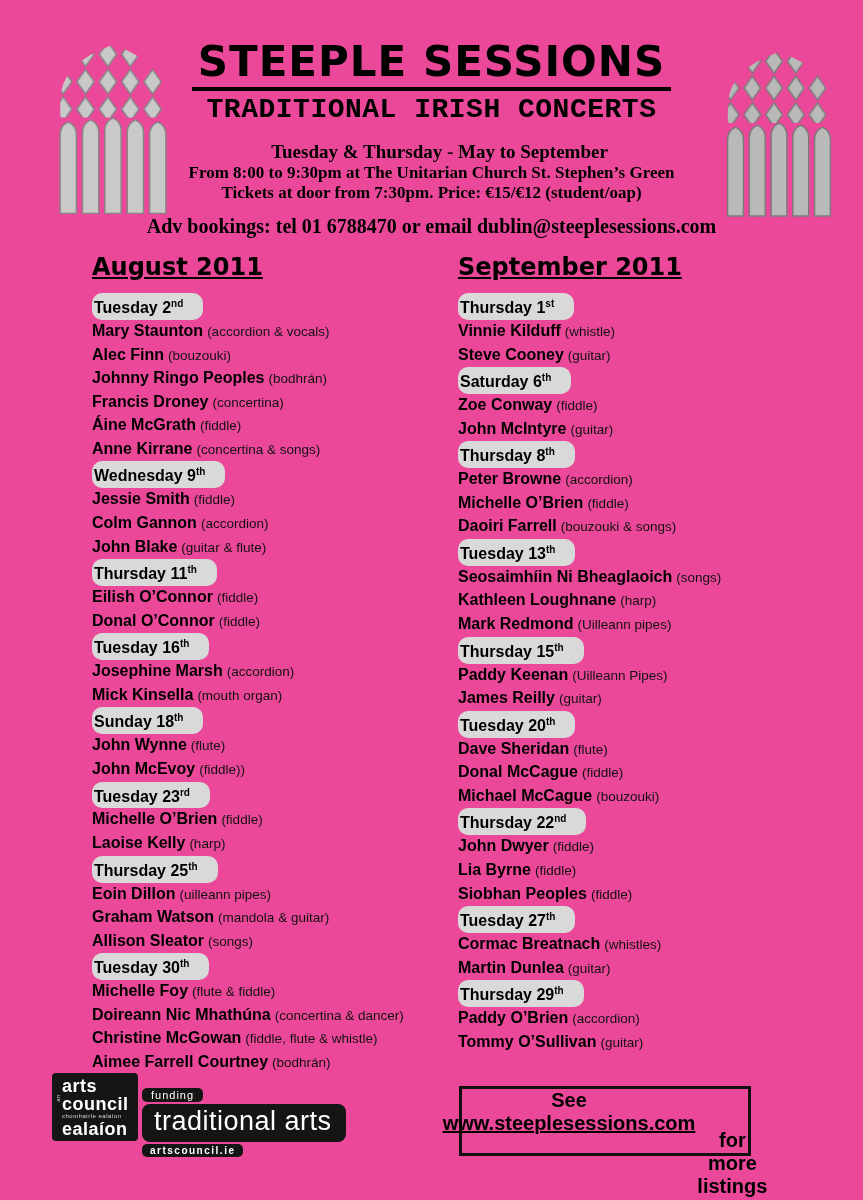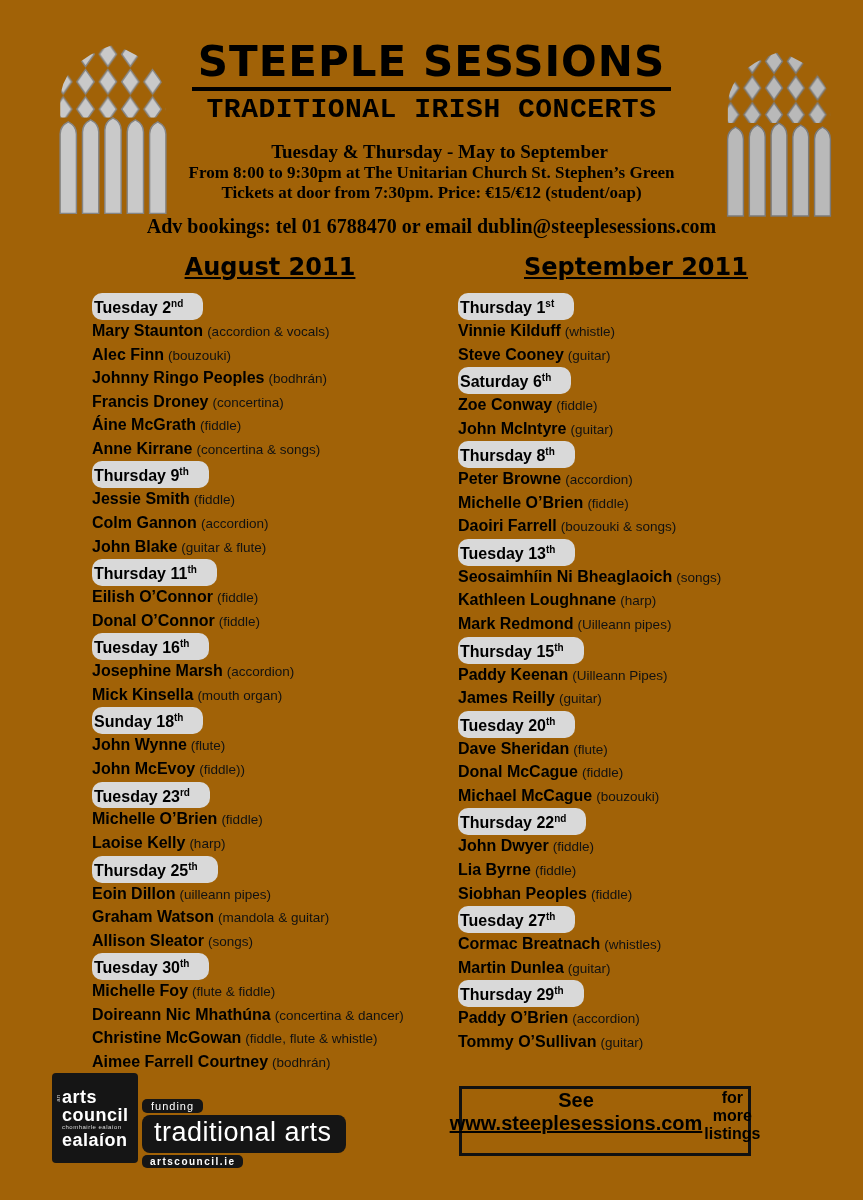--- a/index.html
+++ b/index.html
@@ -1,17 +1,17 @@
 <!DOCTYPE html>
 <html><head>
 <meta charset="utf-8">
 <style>
   html,body{margin:0;padding:0;background:#fff;}
   .page{
-    position:relative;width:863px;height:1200px;margin:0 auto;background:#a16207;
+    position:relative;width:863px;height:1200px;margin:0 auto;background:#ec4899;
     font-family:"Liberation Sans",sans-serif;color:#0a0a0a;overflow:hidden;
   }
   
   .header{position:absolute;top:40px;left:0;width:100%;text-align:center;}
   .title{
     display:inline-block;font-family:"DejaVu Sans",sans-serif;font-weight:bold;
     font-size:42px;letter-spacing:1px;line-height:1.05;color:#000;
     border-bottom:4px solid #000;padding:0 6px 3px 6px;margin:0;
   }
   .subtitle{
@@ -28,65 +28,65 @@
   
   .window{position:absolute;}
   .window.left{top:40px;left:52px;}
   .window.right{top:48px;left:712px;filter:brightness(.92);}
   
   .col{position:absolute;top:253px;width:356px;}
   .col.left{left:92px;}
   .col.right{left:458px;}
   .month{
     font-family:"DejaVu Sans",sans-serif;font-weight:bold;font-size:24px;
-    text-align:center;text-decoration:underline;margin:0 0 12px 0;color:#000;
+    text-align:left;text-decoration:underline;margin:0 0 12px 0;color:#000;
   }
   .entry{line-height:22.6px;min-height:22.6px;}
   .day-chip{
     display:inline-block;background:#d9d9d9;padding:0 20px 0 2px;
     font-weight:bold;font-size:16px;color:#000;border-radius:10px;
   }
   .day-chip sup{font-size:10px;font-weight:bold;}
   .act-name{font-weight:bold;font-size:16px;color:#000;}
   .inst{font-size:13.5px;color:#111;margin-left:4px;}
   
   .logo{position:absolute;left:52px;top:1073px;display:flex;align-items:flex-start;}
   .logo-left{
-    width:86px;height:90px;background:#151515;border-radius:4px;color:#fff;
+    width:86px;height:68px;background:#151515;border-radius:4px;color:#fff;
     display:flex;flex-direction:column;justify-content:center;padding-left:10px;
     box-sizing:border-box;position:relative;
   }
   .logo-left .big{font-weight:bold;font-size:18px;line-height:18px;letter-spacing:.5px;}
   .logo-left .tiny{font-size:6px;line-height:7px;letter-spacing:.5px;color:#ddd;}
   .logo-left .vtiny{
     position:absolute;left:3px;top:22px;font-size:6px;color:#ddd;
     writing-mode:vertical-rl;transform:rotate(180deg);
   }
-  .logo-right{display:flex;flex-direction:column;align-items:flex-start;margin-left:4px;margin-top:26px;}
+  .logo-right{display:flex;flex-direction:column;align-items:flex-start;margin-left:4px;margin-top:15px;}
   .chip-small{
     background:#151515;color:#fff;border-radius:5px;font-size:11px;
     padding:1px 9px;letter-spacing:1px;
   }
   .chip-big{
     background:#151515;color:#fff;border-radius:8px;font-size:27px;
     padding:2px 14px 5px 12px;margin:2px 0;letter-spacing:.5px;
   }
   .chip-site{
     background:#151515;color:#fff;border-radius:5px;font-size:10px;
     padding:1px 8px;letter-spacing:1.5px;font-weight:bold;
   }
   
   .site-box{
     position:absolute;left:459px;top:1086px;width:292px;height:70px;
     border:3px solid #111;box-sizing:border-box;text-align:center;
     display:flex;flex-direction:row;justify-content:center;gap:2px;
   }
   .site-l1{font-weight:bold;font-size:20px;color:#000;}
   .site-l1 .url{text-decoration:underline;color:#000;cursor:pointer;}
-  .site-l2{font-weight:bold;font-size:16px;color:#000;}
+  .site-l2{font-weight:bold;font-size:20px;color:#000;margin-top:40px;}
 </style>
 </head>
 <body>
 
 <div class="page">
 
   <div class="window left">
     <svg width="122" height="176" viewBox="0 0 120 172" aria-hidden="true">
       <defs>
         <pattern id="diam" width="22" height="27" patternUnits="userSpaceOnUse">
@@ -160,21 +160,21 @@
 
         <div class="entry">
           <span class="act-name">Áine McGrath</span><span class="inst">(fiddle)</span>
         </div>
 
         <div class="entry">
           <span class="act-name">Anne Kirrane</span><span class="inst">(concertina &amp; songs)</span>
         </div>
 
         <div class="entry">
-          <span class="day-chip"><span>Thursday 9</span><sup>th</sup></span>
+          <span class="day-chip"><span>Wednesday 9</span><sup>th</sup></span>
         </div>
 
         <div class="entry">
           <span class="act-name">Jessie Smith</span><span class="inst">(fiddle)</span>
         </div>
 
         <div class="entry">
           <span class="act-name">Colm Gannon</span><span class="inst">(accordion)</span>
         </div>
 

